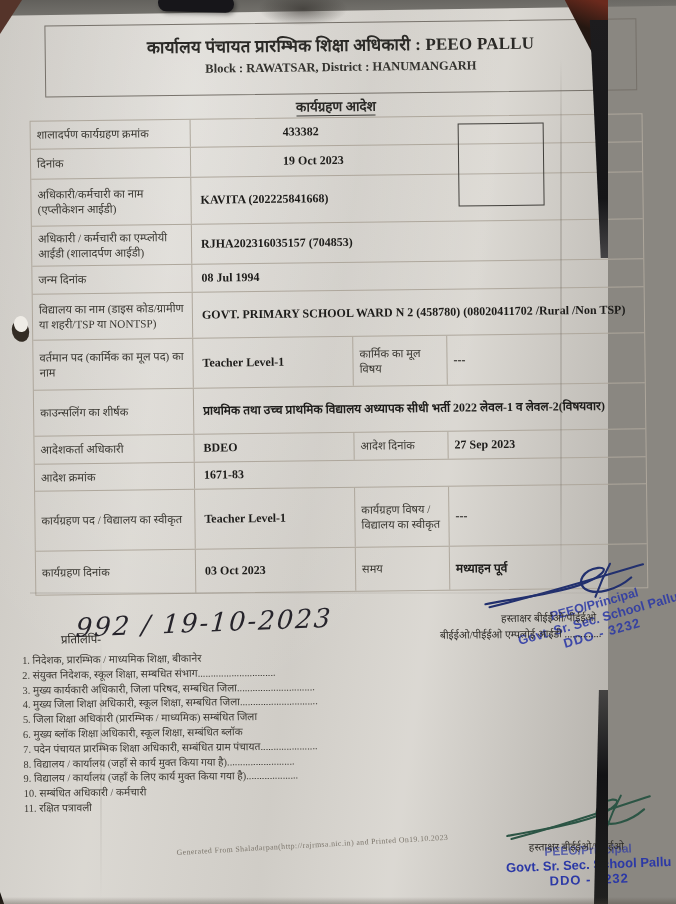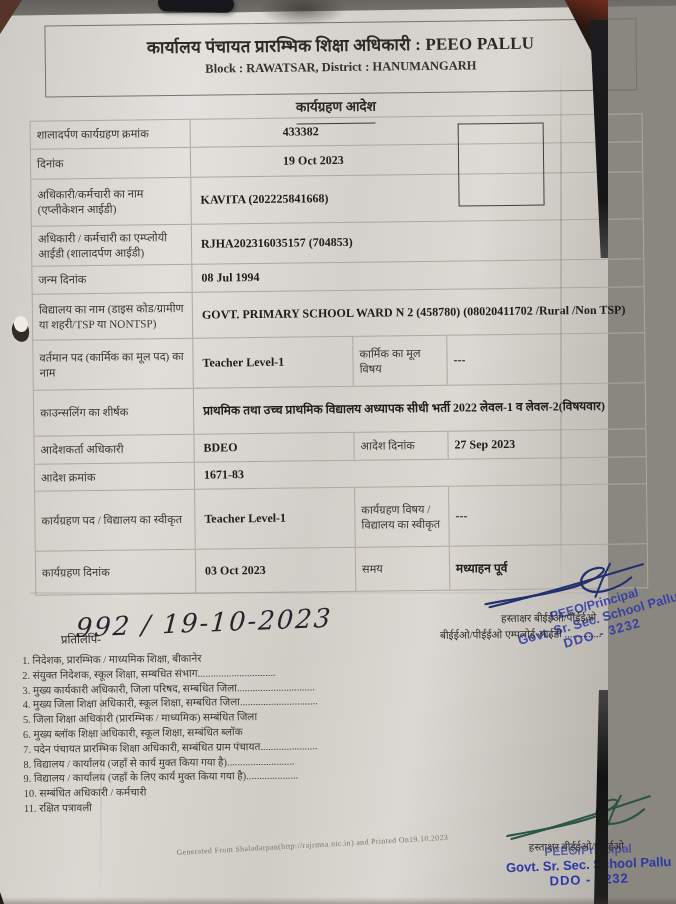--- a/index.html
+++ b/index.html
@@ -53,21 +53,21 @@
     background:linear-gradient(rgba(110,104,95,0),rgba(110,104,95,.22) 30%,rgba(110,104,95,0));}
   .crease-h1{position:absolute;left:30px;top:592px;width:600px;height:2px;
     background:linear-gradient(90deg,rgba(110,104,95,.16),rgba(110,104,95,.05));}
   
   .header-box{position:absolute;left:48px;top:22px;width:592px;height:72px;
     border:1px solid #76716a;box-sizing:border-box;text-align:center;}
   .office-title{margin-top:10px;font-size:17px;font-weight:bold;color:#2b2a27;letter-spacing:.2px;}
   .office-subtitle{margin-top:4px;font-size:12.5px;font-weight:bold;color:#34332f;}
   .doc-title-wrap{position:absolute;left:32px;top:97px;width:613px;text-align:center;}
   .doc-title{font-size:13.5px;font-weight:bold;color:#2b2a27;
-    border-bottom:1.5px solid #3a3935;padding-bottom:9px;}
+    border-bottom:1.5px solid #3a3935;padding-bottom:1px;}
   
   .table{position:absolute;left:32px;top:117px;width:613px;
     border:1px solid #aea79c;box-sizing:border-box;}
   .trow{display:flex;border-bottom:1px solid #aea79c;box-sizing:border-box;align-items:center;}
   .trow:last-child{border-bottom:none;}
   .tc{box-sizing:border-box;padding:2px 6px;align-self:stretch;display:flex;align-items:center;}
   .tl{width:160px;border-right:1px solid #aea79c;font-size:11.2px;color:#393731;line-height:1.32;}
   .tv{flex:1;font-size:12px;font-weight:bold;color:#1d1c1a;line-height:1.3;padding-left:9px;}
   .tv.offset{padding-left:92px;}
   .tv.w1{flex:none;width:160px;border-right:1px solid #aea79c;}

